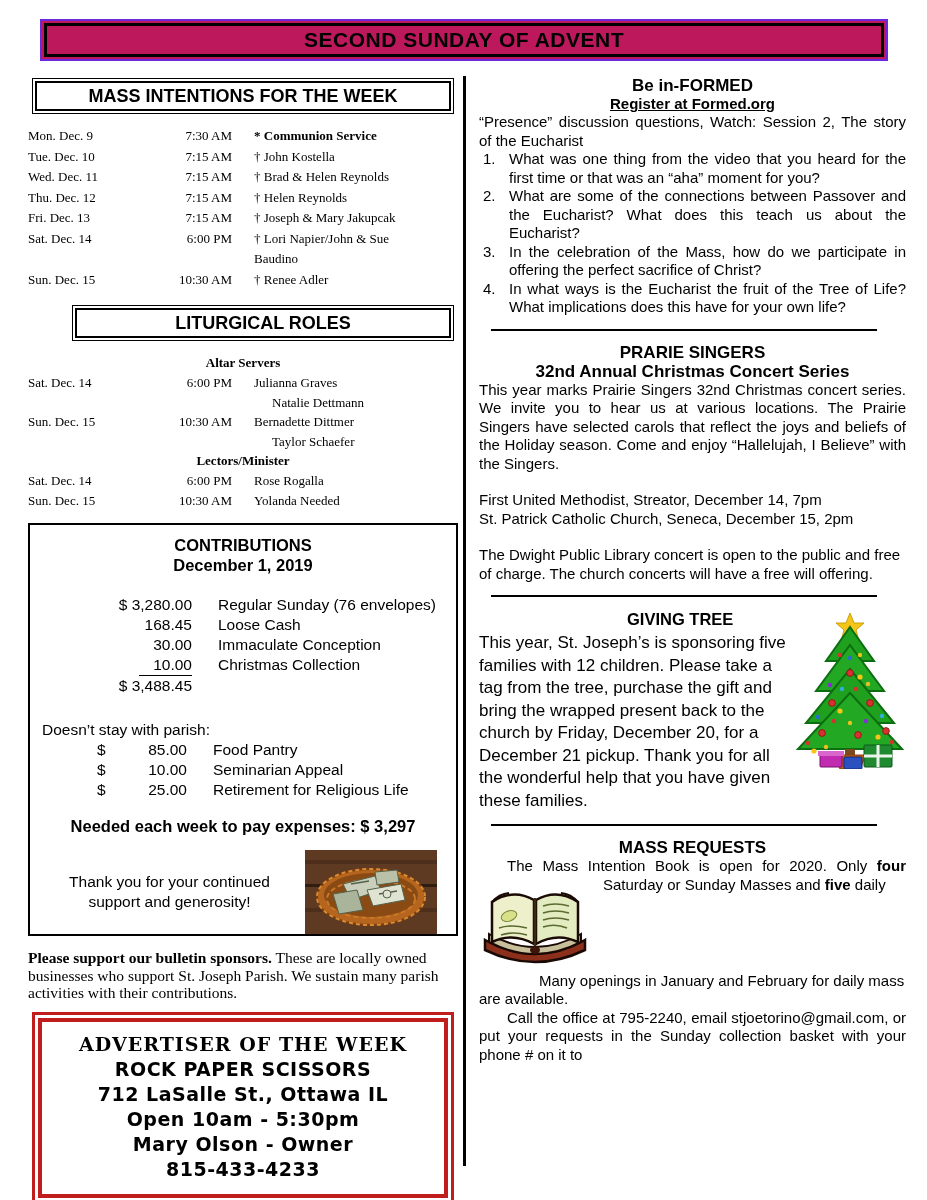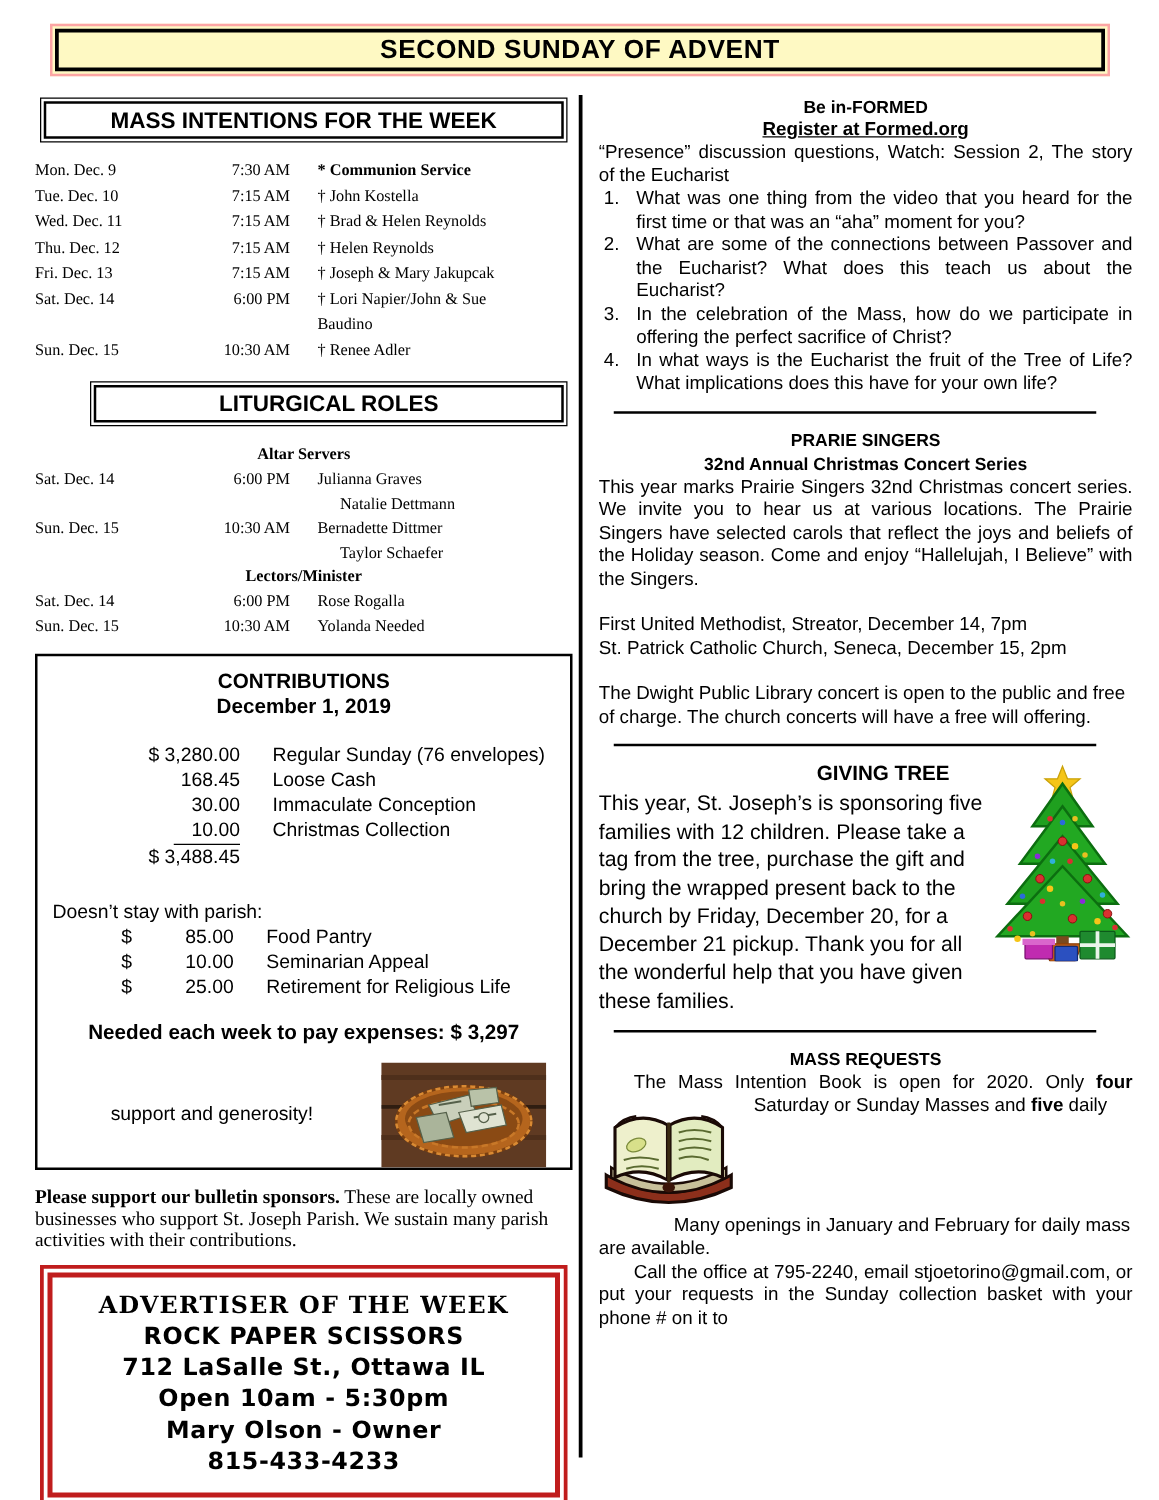--- a/index.html
+++ b/index.html
@@ -1,20 +1,20 @@
 <!DOCTYPE html>
 <html><head>
 <meta charset="utf-8">
 <style>
   html,body{margin:0;padding:0;}
   body{width:927px;height:1200px;position:relative;background:#ffffff;color:#000;
        font-family:"Liberation Sans",sans-serif;overflow:hidden;}
 
   
-  .frame-outer{border:2px solid #fca5a5;padding:2px;background:#fef9c3;}
+  .frame-outer{border:2px solid #6d28d9;padding:2px;background:#be185d;}
   .frame-inner{border:3px solid #000;text-align:center;}
   .page-title-box{position:absolute;left:40px;top:19px;width:848px;box-sizing:border-box;}
   .page-title-box .frame-inner{font-size:21px;font-weight:bold;letter-spacing:.5px;
        line-height:28px;font-family:"Liberation Sans",sans-serif;}
   .section-box{box-sizing:border-box;border:1px solid #000;padding:2px;margin:0 4px;}
   .section-box .inner{border:2px solid #000;text-align:center;font-size:18px;
        font-weight:bold;line-height:26px;}
 
   
   .left-col{position:absolute;left:28px;top:78px;width:430px;}
@@ -54,28 +54,28 @@
        margin-top:13px;}
   .sponsor b{font-weight:bold;}
   .ad-outer{border:3px solid #c01d1d;padding:3px;margin:10px 4px 0 4px;}
   .ad-inner{border:4px solid #c01d1d;text-align:center;padding:10px 4px 12px 4px;}
   .ad-head{font-family:"DejaVu Serif",serif;font-weight:bold;font-size:19px;
        letter-spacing:1px;line-height:25px;}
   .ad-line{font-family:"DejaVu Sans",sans-serif;font-weight:bold;font-size:19px;
        line-height:25px;letter-spacing:.5px;}
 
   
-  .r-title{text-align:center;font-weight:bold;font-size:14px;line-height:19px;}
+  .r-title{text-align:center;font-weight:bold;font-size:17px;line-height:19px;}
   .r-sub{text-align:center;font-weight:bold;font-size:15px;line-height:18px;text-decoration:underline;}
   .just{text-align:justify;}
   .q-row{display:grid;grid-template-columns:30px 1fr;}
   .q-num{padding-left:4px;}
   .hdiv{border:none;border-top:2px solid #000;width:386px;margin:12px 0 12px 12px;}
   .gap{height:18px;}
-  .gt-title{font-weight:bold;font-size:16.5px;line-height:21px;margin-left:148px;text-align:center;}
+  .gt-title{font-weight:bold;font-size:16.5px;line-height:21px;margin-left:148px;}
   .gt-body{font-size:17px;line-height:22.5px;margin-top:2px;}
   .tree{float:right;margin:2px 0 4px 8px;}
   .book{float:left;margin:4px 12px 2px 0;}
   .mr-p{text-indent:28px;}
   .mr-p2{text-indent:60px;}
   .clearfix::after{content:"";display:block;clear:both;}
 </style>
 </head>
 <body>
 
@@ -213,20 +213,21 @@
     </div>
     <div class="o-row">
       <span></span>
       <span>$</span>
       <span class="o-amt">25.00</span>
       <span class="o-lbl">Retirement for Religious Life</span>
     </div>
     <div class="needed">Needed each week to pay expenses:  $ 3,297</div>
     <div class="thanks-row">
       <div class="thanks-txt">
+        <div>Thank you for your continued</div>
         <div>support and generosity!</div>
       </div>
       <svg class="basket" width="132" height="84" viewBox="0 0 132 84">
         <rect x="0" y="0" width="132" height="84" fill="#5f3a22"></rect>
         <rect x="0" y="10" width="132" height="4" fill="#4e2f1b"></rect>
         <rect x="0" y="34" width="132" height="3" fill="#6b４226" opacity="0.5"></rect>
         <rect x="0" y="58" width="132" height="4" fill="#4e2f1b"></rect>
         <ellipse cx="66" cy="47" rx="54" ry="28" fill="#b5651d" stroke="#7a3f10" stroke-width="2"></ellipse>
         <ellipse cx="66" cy="45" rx="47" ry="22" fill="#8a4a14"></ellipse>
         <ellipse cx="66" cy="47" rx="54" ry="28" fill="none" stroke="#d98a33" stroke-width="2" stroke-dasharray="4 3"></ellipse>

